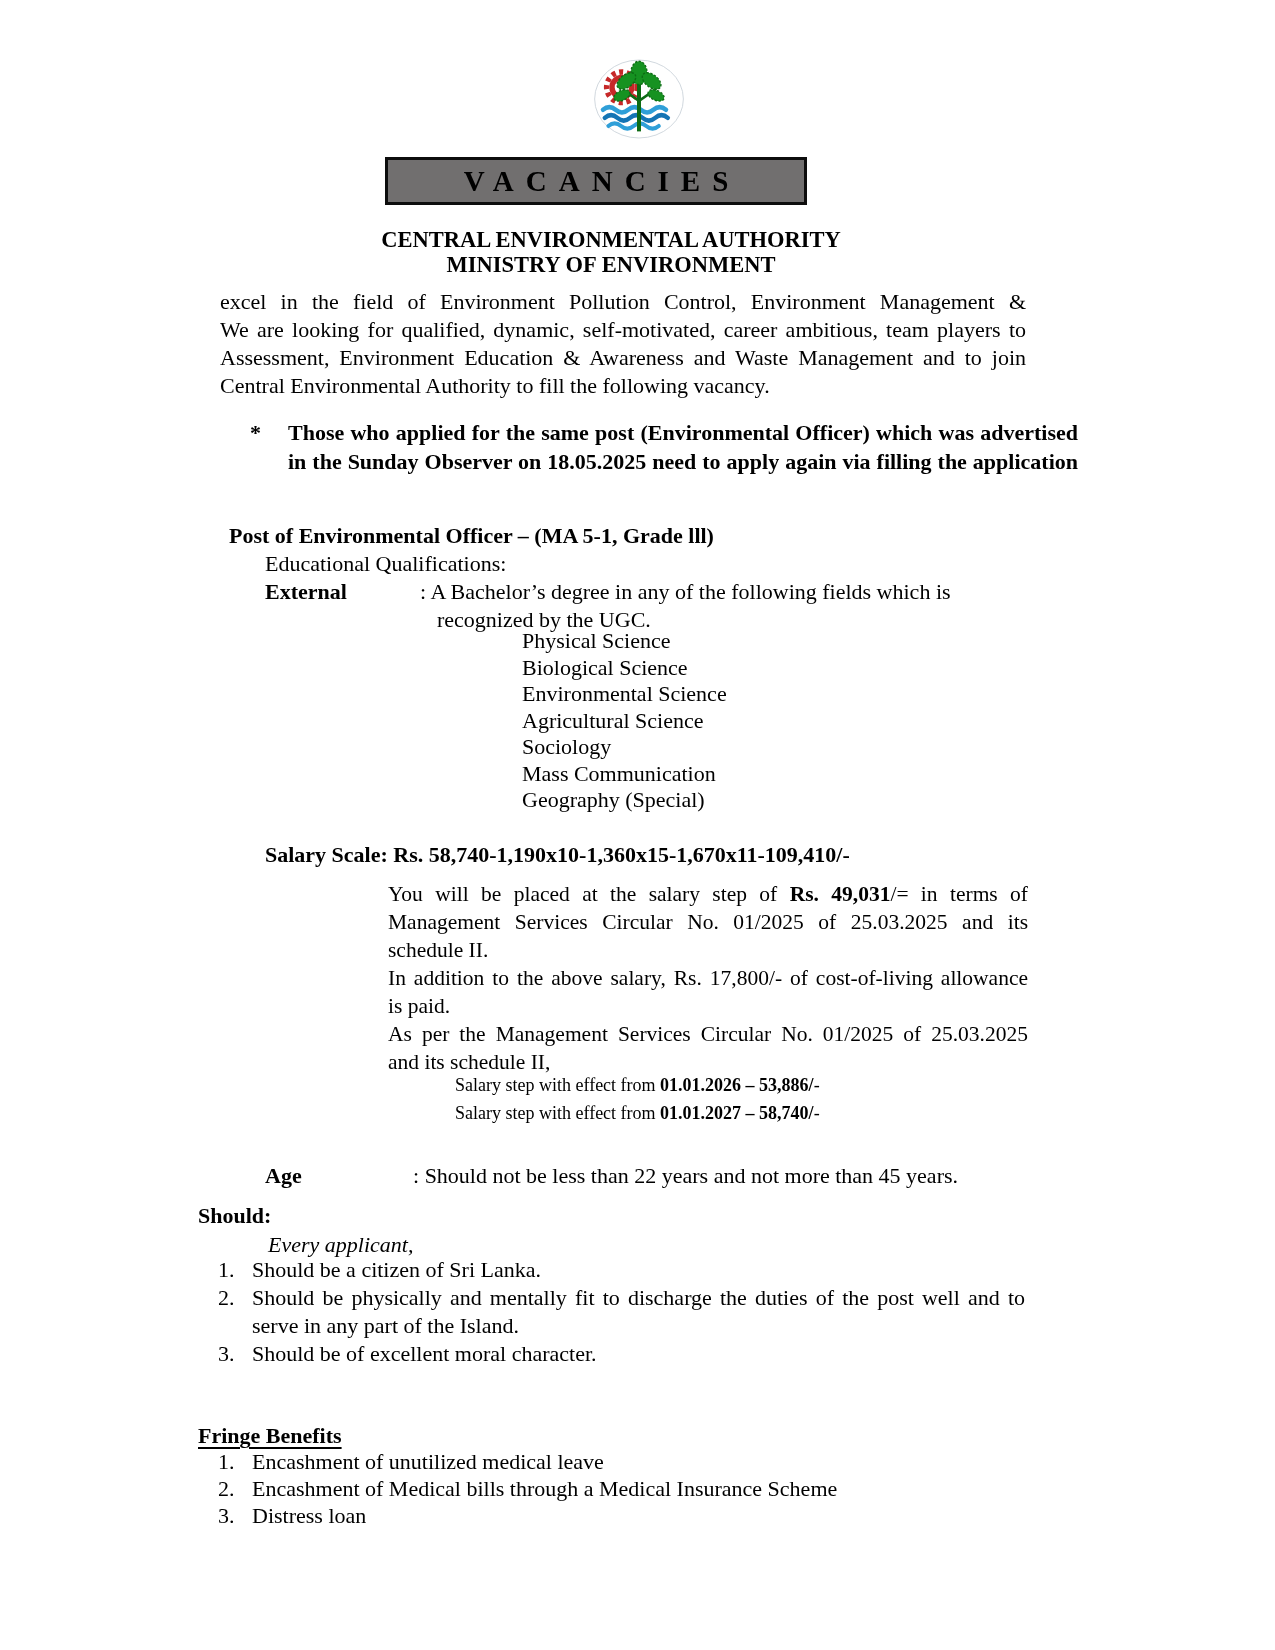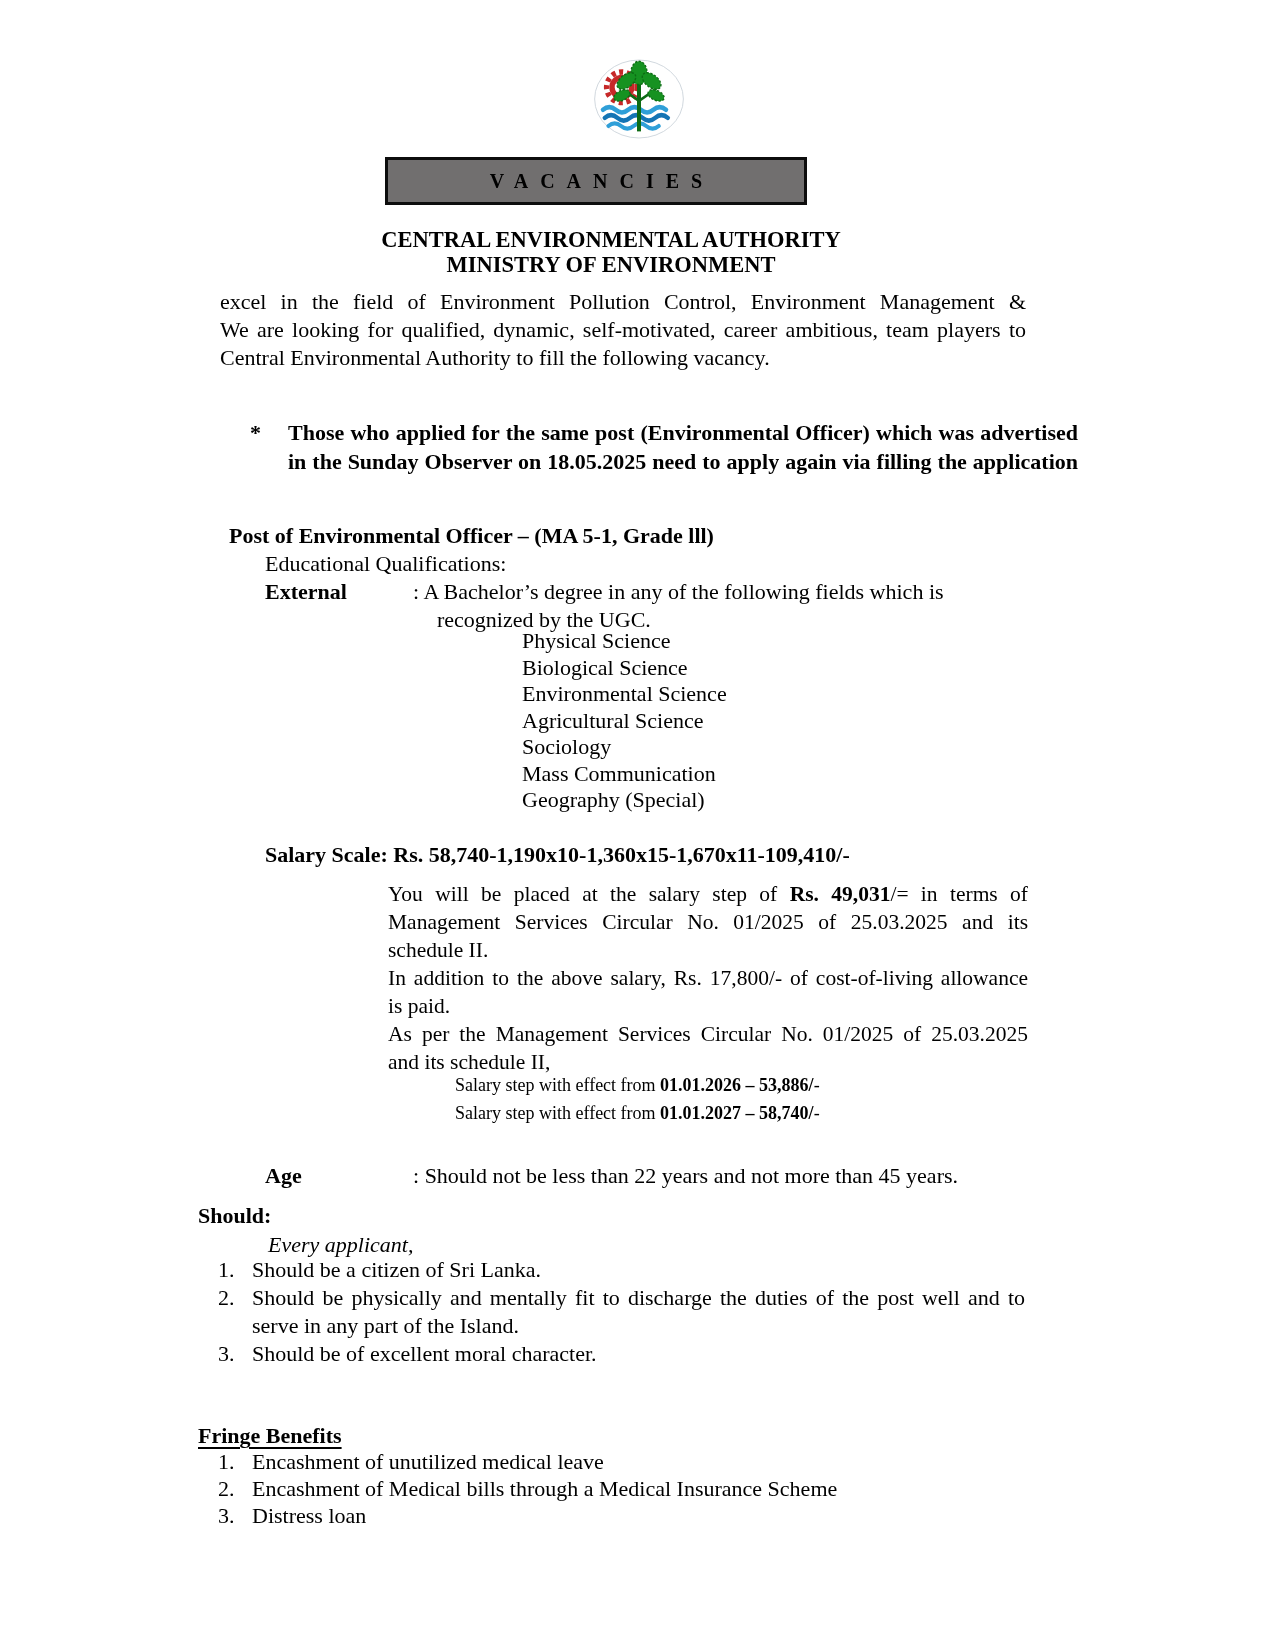--- a/index.html
+++ b/index.html
@@ -13,39 +13,39 @@
   .jl{text-align:justify;text-align-last:justify;}
 
   .logo{position:absolute;left:594px;top:59px;width:90px;height:80px;}
 
   .banner{
     position:absolute;left:385px;top:157px;width:422px;height:48px;
     background:#716f6f;border:3px solid #0d0d0d;box-sizing:border-box;
     display:flex;align-items:center;justify-content:center;
   }
   .banner span{
-    font-weight:bold;font-size:20px;letter-spacing:12px;text-indent:12px;
+    font-weight:bold;font-size:29px;letter-spacing:12px;text-indent:12px;
     color:#000;white-space:nowrap;
   }
 
   .org{position:absolute;left:0;top:211px;width:1222px;text-align:center;
        font-weight:bold;font-size:22.5px;line-height:25px;margin-top:16px;}
 
   .intro{position:absolute;left:220px;top:288px;width:806px;}
 
   .notice{position:absolute;left:250px;top:419px;width:828px;display:flex;font-weight:bold;line-height:28.5px;}
   .notice .star{width:38px;}
   .notice .ntext{width:790px;}
 
   .post-title{position:absolute;left:229px;top:522px;font-weight:bold;}
   .edu{position:absolute;left:265px;top:550px;font-weight:normal;}
 
   .rowlabel{display:flex;}
   .rowlabel .lbl{width:148px;font-weight:bold;flex:0 0 148px;}
-  .external{position:absolute;left:265px;top:578px;width:780px;}
+  .external{position:absolute;left:265px;top:578px;width:780px;gap:7px;}
   .ext2{position:absolute;left:437px;top:606px;}
 
   .fields{position:absolute;left:522px;top:628px;line-height:26.5px;}
 
   .scale{position:absolute;left:265px;top:841px;font-weight:bold;}
 
   .salblock{position:absolute;left:388px;top:880px;width:640px;font-size:21.5px;}
   .steps{position:absolute;left:455px;top:1071px;font-size:18px;}
 
   .age{position:absolute;left:265px;top:1162px;width:790px;align-items:flex-end;}
@@ -99,20 +99,21 @@
   </div>
 
   <div class="org">
     <div>CENTRAL ENVIRONMENTAL AUTHORITY</div>
     <div>MINISTRY OF ENVIRONMENT</div>
   </div>
 
   <div class="intro">
     <div class="jl">excel in the field of Environment Pollution Control, Environment Management &amp;</div>
     <div class="jl">We are looking for qualified, dynamic, self-motivated, career ambitious, team players to</div>
+    <div class="jl">Assessment, Environment Education &amp; Awareness and Waste Management and to join</div>
     <div>Central Environmental Authority to fill the following vacancy.</div>
   </div>
 
   <div class="notice">
     <div class="star">*</div>
     <div class="ntext">
       <div class="jl">Those who applied for the same post (Environmental Officer) which was advertised</div>
       <div class="jl">in the Sunday Observer on 18.05.2025 need to apply again via filling the application</div>
     </div>
   </div>

